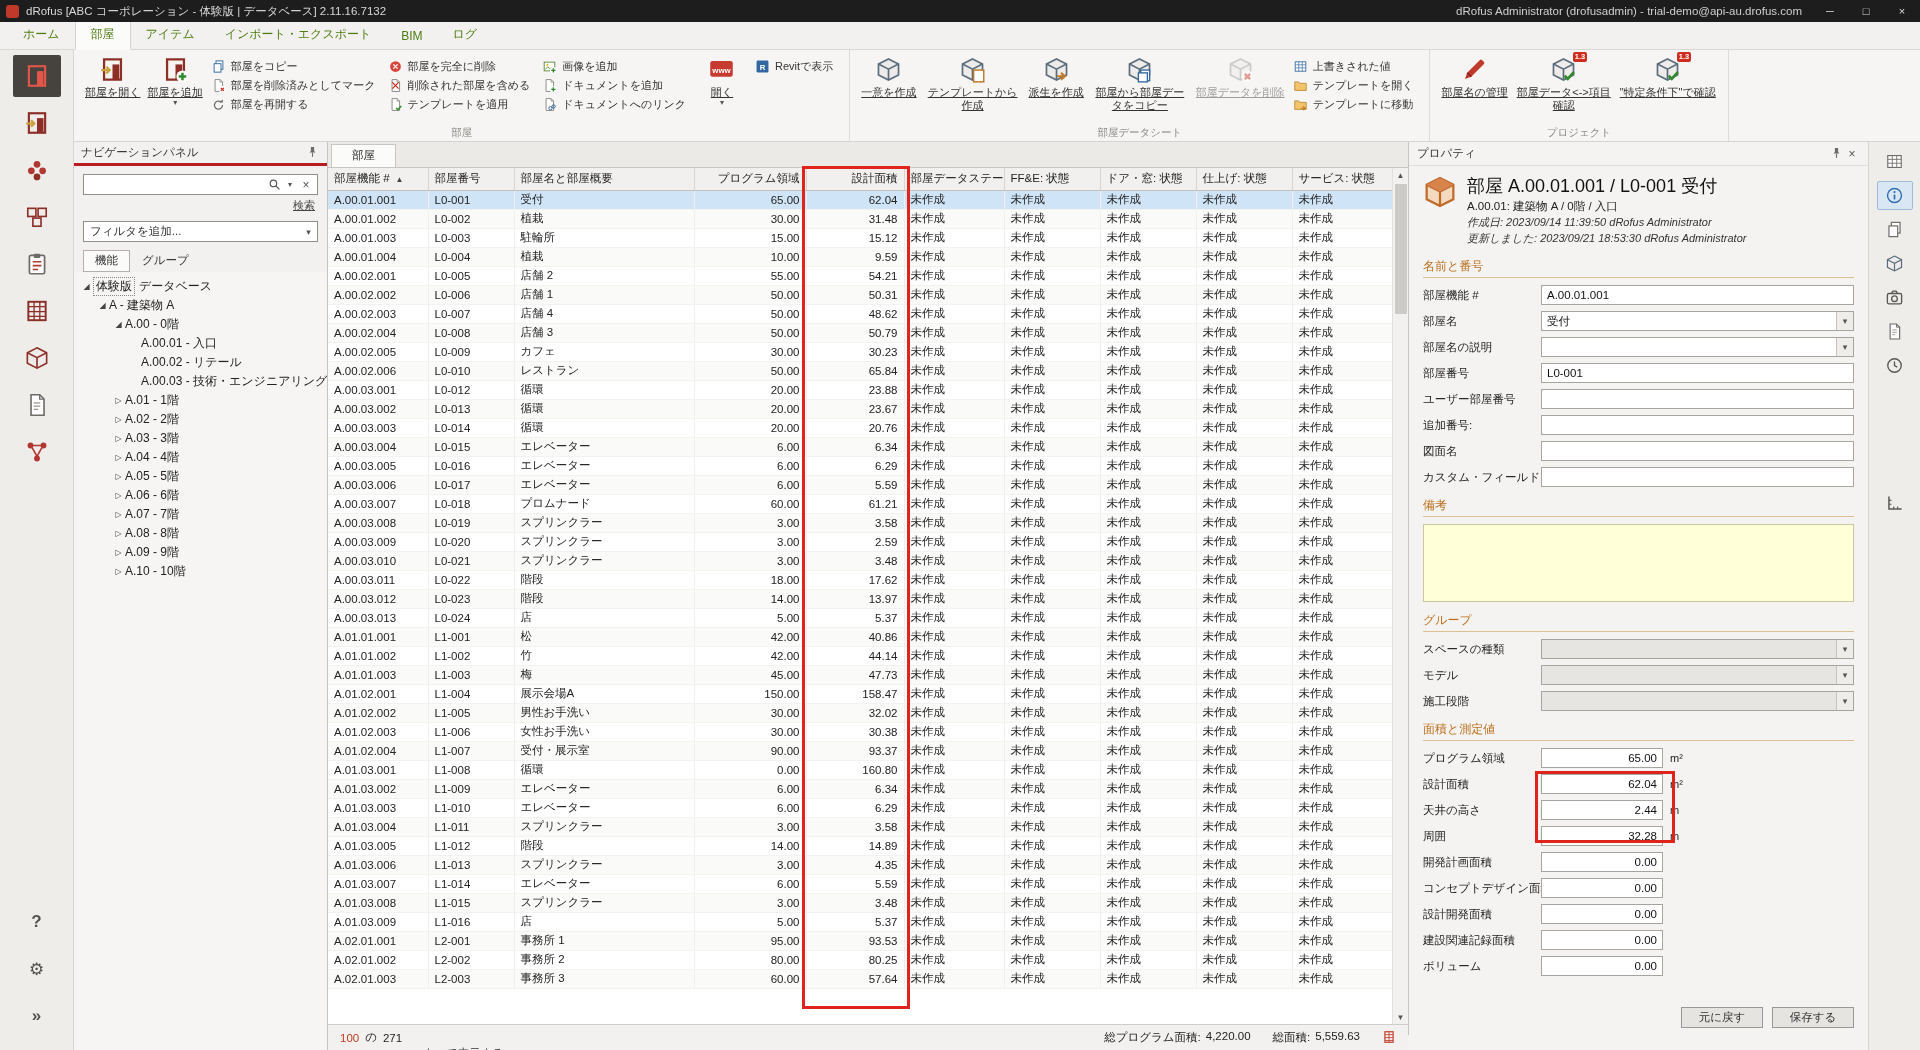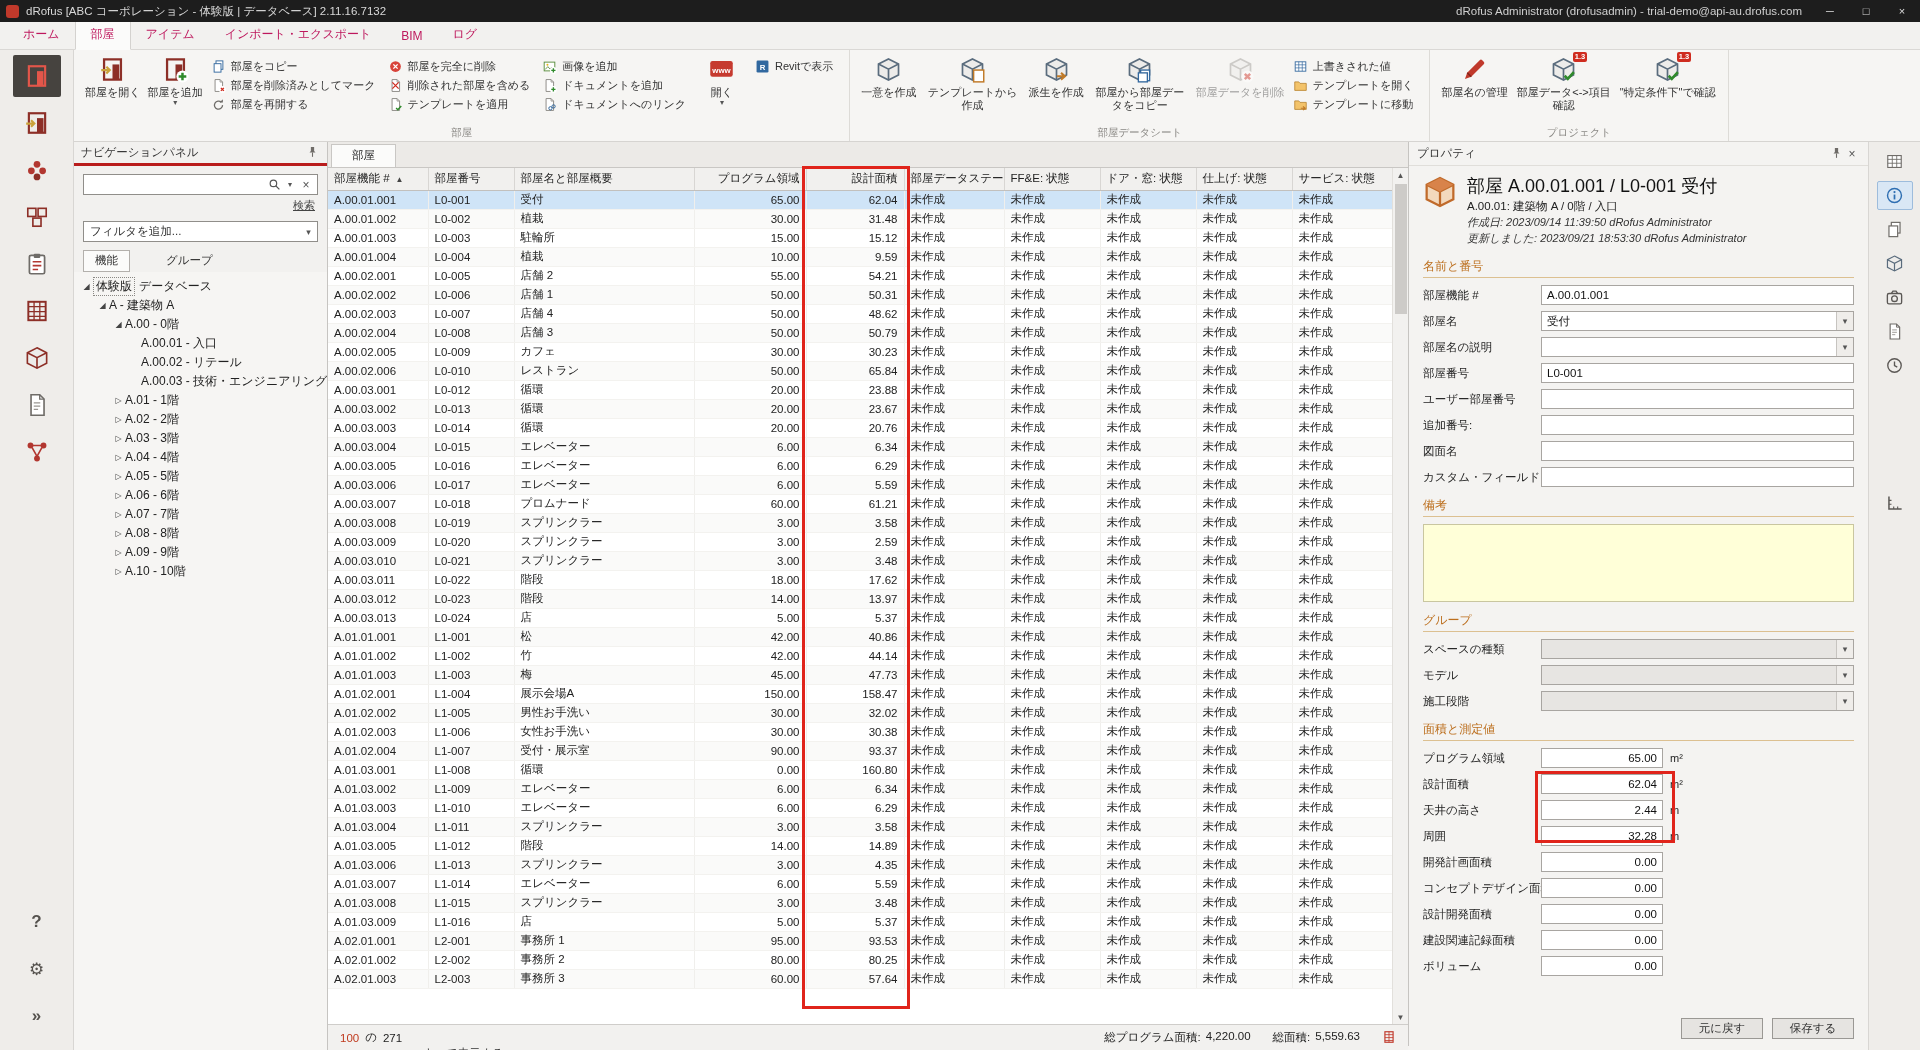--- a/index.html
+++ b/index.html
@@ -9,55 +9,55 @@
 
 
 #titlebar{position:absolute;top:0;left:0;right:0;height:22px;background:#1d1d1d;color:#d8d8d8;display:flex;align-items:center;font-size:11.5px;padding-left:6px;z-index:30;}
 #titlebar .logo{width:13px;height:13px;background:#c0392b;border-radius:3px;margin-right:7px;flex:0 0 13px;}
 #tb-user{margin-left:auto;color:#cfcfcf;margin-right:10px;}
 .wbtn{width:36px;height:22px;display:flex;align-items:center;justify-content:center;color:#ddd;font-size:11px;cursor:default;}
 .wbtn.closeb{background:transparent;}
 
 
 #menubar{position:absolute;top:22px;left:0;right:0;height:28px;background:#f2f1ef;border-bottom:1px solid #dad8d5;display:flex;align-items:flex-end;padding-left:8px;font-size:12px;z-index:20;}
-.mtab{padding:5px 15px 6px;color:#be185d;white-space:nowrap;}
+.mtab{padding:5px 15px 6px;color:#4d7c0f;white-space:nowrap;}
 .mtab.active{background:#fbfbfa;border:1px solid #d4d2cf;border-bottom:1px solid #fbfbfa;margin-bottom:-1px;}
 
 
 #leftstrip{position:absolute;top:50px;left:0;width:74px;bottom:0;background:#efedea;border-right:1px solid #d8d6d3;display:flex;flex-direction:column;align-items:center;padding:5px 0 8px;z-index:10;}
 .lbtn{width:48px;height:42px;display:flex;align-items:center;justify-content:center;margin-bottom:5px;border-radius:2px;}
 .lbtn.selected{background:#46433f;}
 .lspacer{flex:1;}
 .lglyph{font-size:17px;color:#55524e;font-weight:bold;}
 
 
 #ribbon{position:absolute;top:50px;left:74px;right:0;height:92px;background:#f6f5f3;border-bottom:1px solid #d6d4d1;display:flex;z-index:5;}
 .rgroup{position:relative;padding:2px 8px 14px 8px;border-right:1px solid #dddbd7;display:flex;align-items:flex-start;}
 .rglabel{position:absolute;left:0;right:0;bottom:1px;text-align:center;font-size:10.5px;color:#8a8884;}
 .rlarge{display:flex;flex-direction:column;align-items:center;min-width:56px;max-width:104px;padding:4px 3px 0;margin-right:1px;}
 .rlarge .ric{width:27px;height:27px;position:relative;margin-bottom:3px;flex:0 0 27px;}
-.rlarge .rlab{font-size:11px;text-align:center;line-height:1.15;color:#333;}
+.rlarge .rlab{font-size:11px;text-align:center;line-height:1.15;color:#333;text-decoration:underline;}
 .rlarge.disabled{opacity:.45;}
 .badge{position:absolute;top:-4px;right:-10px;background:#cf2c1f;color:#fff;font-size:7.5px;line-height:10px;padding:0 2px;border-radius:2px;font-weight:bold;}
 .rsmallcol{display:flex;flex-direction:column;margin:5px 8px 0 4px;}
 .rsmall{display:flex;align-items:center;height:19px;font-size:11px;color:#333;white-space:nowrap;}
 .rsmall .ric{width:15px;height:15px;margin-right:5px;flex:0 0 15px;position:relative;}
 .dd{font-size:8px;color:#555;margin-top:1px;line-height:6px;}
 
 
 #nav{position:absolute;top:142px;left:74px;width:254px;bottom:0;background:#f2f1ef;border-right:1px solid #c6c4c1;display:flex;flex-direction:column;z-index:4;}
 #nav-head{height:24px;display:flex;align-items:center;padding:0 7px;font-size:11.5px;color:#333;border-bottom:3px solid #b91c1c;}
 #nav-head .spacer{flex:1;}
 #nav-search-row{margin:8px 9px 1px;display:flex;align-items:center;height:21px;background:#fff;border:1px solid #908e8a;padding-right:3px;}
 #nav-search-input{flex:1;border:none;outline:none;height:100%;padding:0 5px;font-size:11.5px;background:transparent;min-width:0;}
 .sic{display:flex;align-items:center;justify-content:center;width:16px;height:16px;color:#555;}
 #search-link{text-align:right;margin:2px 12px 2px;font-size:11px;color:#444;text-decoration:underline;}
 #filter-combo{margin:6px 9px;height:21px;background:#fff;border:1px solid #908e8a;display:flex;align-items:center;font-size:11.5px;padding-left:6px;color:#333;}
 #filter-combo .carr{margin-left:auto;width:17px;align-self:stretch;display:flex;align-items:center;justify-content:center;color:#555;font-size:9px;}
-#nav-tabs{display:flex;margin:2px 9px 0;gap:24px;}
+#nav-tabs{display:flex;margin:2px 9px 0;}
 .ntab{padding:2px 11px 3px;font-size:11.5px;border:1px solid transparent;color:#333;}
 .ntab.active{background:#fbfbfa;border-color:#b3b0ac;}
 #tree{flex:1;overflow:hidden;background:#f6f5f3;padding-top:5px;}
 .tnode{display:flex;align-items:center;height:19px;font-size:12px;white-space:nowrap;color:#222;}
 .texp{width:13px;text-align:center;font-size:8px;color:#444;flex:0 0 13px;}
 .tnode .boxed{border:1px dotted #8a8884;padding:0 2px;margin-right:4px;}
 
 
 #tablearea{position:absolute;top:142px;left:328px;width:1080px;bottom:0;background:#fff;overflow:hidden;z-index:4;}
 #doc-tabs{height:26px;background:#eceae7;border-bottom:1px solid #c9c7c4;display:flex;align-items:flex-end;padding-left:3px;}
@@ -74,21 +74,21 @@
 .sarrow{height:14px;font-size:8px;color:#555;display:flex;align-items:center;justify-content:center;}
 #vthumb{width:12px;height:130px;background:#cdcbc8;margin-top:2px;}
 #vscroll .fill{flex:1;}
 #table-footer{position:absolute;left:0;right:0;bottom:0;height:26px;background:#f2f1ef;border-top:1px solid #cfcdca;display:flex;align-items:center;font-size:11.5px;padding:0 12px;gap:6px;}
 #tf-count{color:#c03a1e;}
 #tf-showall{margin-left:14px;color:#333;margin-top:32px;}
 .tf-right{margin-left:auto;display:flex;align-items:center;gap:22px;}
 .tf-pair{display:flex;gap:5px;}
 
 
-#props{position:absolute;top:142px;left:1408px;width:460px;bottom:4px;background:#f4f3f1;border-left:1px solid #c6c4c1;display:flex;flex-direction:column;z-index:4;justify-content:flex-end;}
+#props{position:absolute;top:142px;left:1408px;width:460px;bottom:15px;background:#f4f3f1;border-left:1px solid #c6c4c1;display:flex;flex-direction:column;z-index:4;justify-content:flex-end;}
 #props-titlebar{height:24px;display:flex;align-items:center;padding:0 8px;font-size:11.5px;color:#333;border-bottom:1px solid #e0deda;}
 #props-titlebar .spacer{flex:1;}
 #props-head{display:flex;gap:9px;padding:8px 13px 2px;}
 #props-head .ricon{width:36px;height:36px;flex:0 0 36px;}
 .ph-title{font-size:18px;font-weight:normal;color:#111;}
 .ph-path{font-size:11.5px;margin-top:1px;}
 .ph-meta{font-size:11px;font-style:italic;color:#333;margin-top:1px;}
 #props-body{flex:1;padding:0 14px;overflow:hidden;}
 .psec-title{color:#bc6f1e;font-size:12px;margin:10px 0 7px;border-bottom:1px solid #dcc091;padding-bottom:2px;}
 .prow{display:flex;align-items:center;margin-bottom:6px;height:20px;}

